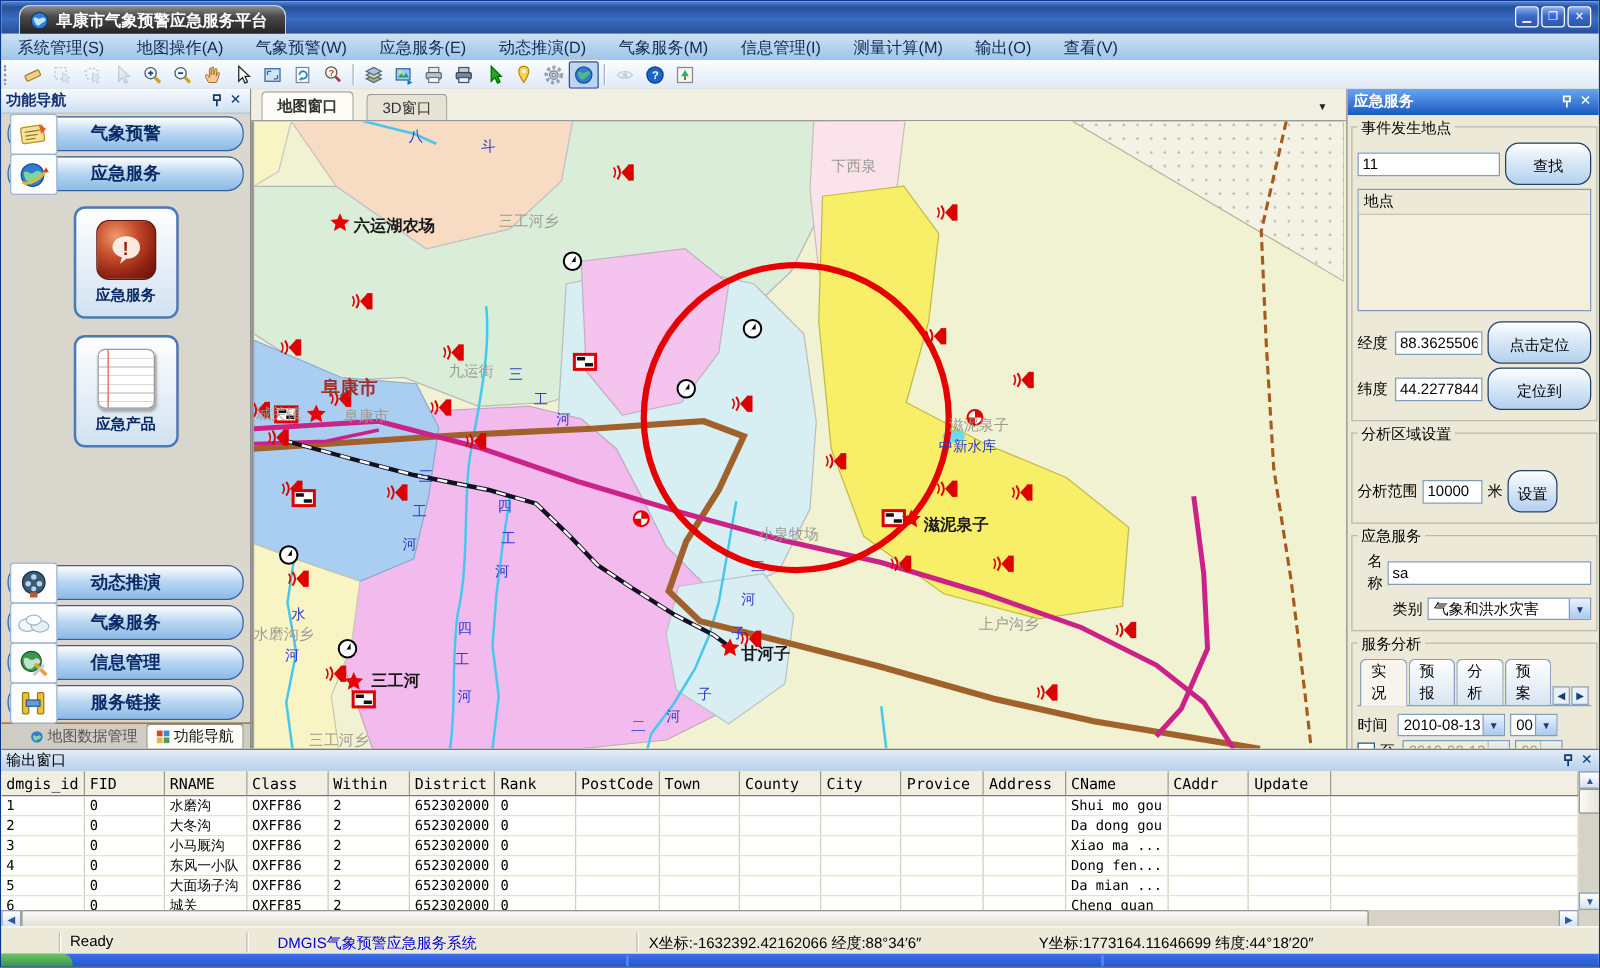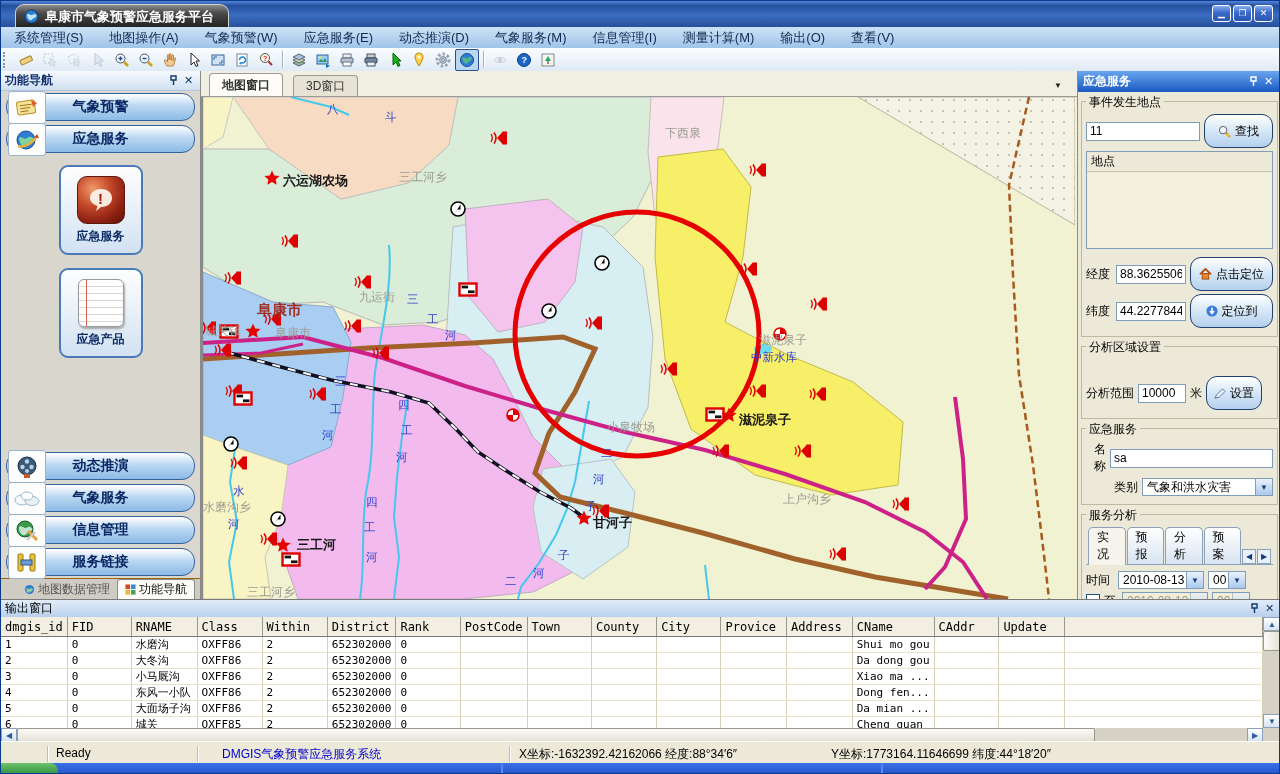--- a/index.html
+++ b/index.html
@@ -77,21 +77,21 @@
     display:flex;align-items:center;padding:0 5px;}
   .rhdr .sp{flex:1;}
   .rhdr .hbtn{color:#fff;}
   .grp{position:relative;border:1px solid #bcba9e;margin:9px 3px 3px 3px;padding:9px 4px 5px 4px;}
   .grp>.lg{position:absolute;top:-8px;left:4px;background:#ece9d8;padding:0 3px;font-size:12px;color:#000;}
   .row{display:flex;align-items:center;gap:4px;margin:3px 0;}
   .xin{border:1px solid #7f9db9;height:17px;font-size:12px;padding:0 3px;background:#fff;
     font-family:"Liberation Sans","DejaVu Sans",sans-serif;box-sizing:content-box;}
   .xbtn{display:inline-flex;align-items:center;justify-content:center;gap:4px;border:1px solid #20406e;
     border-radius:11px;background:linear-gradient(180deg,#ffffff,#dcebf8 40%,#b4d0ee);
-    font-size:12px;height:34px;padding:10px 7px;white-space:nowrap;color:#000;}
+    font-size:12px;height:34px;padding:10px 7px;white-space:nowrap;color:#000;flex-direction:column;}
   .lbx{border:1px solid #7f9db9;background:#f2efdd;}
   .lbx .lhdr{background:#ece9d8;border-bottom:1px solid #c6c3ae;padding:1px 4px;font-size:12px;}
   .cmb{display:inline-flex;border:1px solid #7f9db9;background:#fff;height:18px;align-items:center;box-sizing:border-box;}
   .cmb .v{padding:0 4px;font-size:12px;flex:1;overflow:hidden;white-space:nowrap;}
   .cmb .a{width:16px;align-self:stretch;background:linear-gradient(180deg,#eaf2fc,#abc9ee);border-left:1px solid #7f9db9;
     color:#1a3c7c;font-size:8px;display:flex;align-items:center;justify-content:center;}
   .cmb.dis{background:#f0edda;}
   .cmb.dis .v{color:#9c9a86;}
   .cmb.dis .a{opacity:.55;}
   .sunken{border:1px solid #98a8b8;background:#e9e6d5;padding:4px;display:flex;justify-content:center;}

